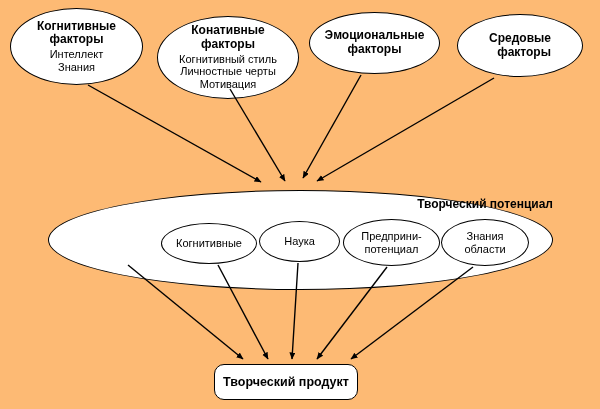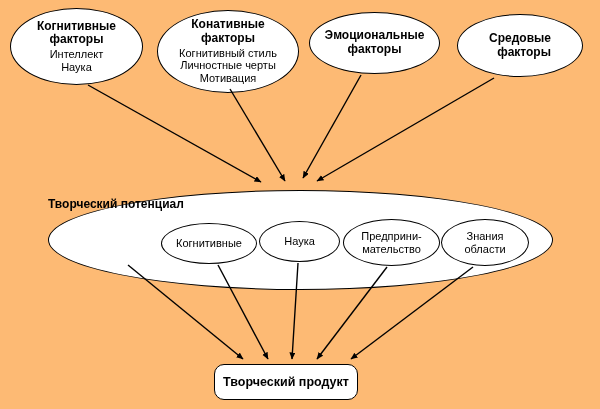--- a/index.html
+++ b/index.html
@@ -39,21 +39,21 @@
   .big-ellipse{
     position:absolute;
     border:1.5px solid #000;
     border-radius:50%;
     background:#fff;
     box-sizing:border-box;
     z-index:1;
   }
   .potential-title{
     position:absolute;
-    text-align:left;
+    text-align:right;
     font-weight:bold;
     font-size:12px;
     z-index:2;
   }
   .area-label{
     font-size:11px;
     line-height:1.1;
     white-space:pre-line;
   }
   .product-box{
@@ -78,24 +78,24 @@
 </style>
 </head>
 <body>
 
 <div class="canvas">
 
   <div class="ellipse" style="left:10px;top:8px;width:133px;height:77px;">
     <div class="factor-title">Когнитивные
 факторы</div>
     <div class="factor-sub">Интеллект
-Наука</div>
+Знания</div>
   </div>
 
-  <div class="ellipse" style="left:157px;top:10px;width:142px;height:83px;">
+  <div class="ellipse" style="left:157px;top:16px;width:142px;height:83px;">
     <div class="factor-title">Конативные
 факторы</div>
     <div class="factor-sub">Когнитивный стиль
 Личностные черты
 Мотивация</div>
   </div>
 
   <div class="ellipse" style="left:309px;top:12px;width:131px;height:62px;">
     <div class="factor-title">Эмоциональные
 факторы</div>
@@ -110,21 +110,21 @@
   <div class="potential-title" style="left:48px;top:197px;width:505px;">Творческий потенциал</div>
 
   <div class="ellipse" style="left:161px;top:223px;width:96px;height:41px;">
     <div class="area-label">Когнитивные</div>
   </div>
   <div class="ellipse" style="left:259px;top:221px;width:81px;height:41px;">
     <div class="area-label">Наука</div>
   </div>
   <div class="ellipse" style="left:343px;top:219px;width:97px;height:47px;">
     <div class="area-label">Предприни-
-мательство</div>
+потенциал</div>
   </div>
   <div class="ellipse" style="left:441px;top:219px;width:88px;height:47px;">
     <div class="area-label">Знания
 области</div>
   </div>
 
   <div class="product-box" style="left:214px;top:364px;width:144px;height:36px;border-radius:10px;">
     <span>Творческий продукт</span>
   </div>
 

